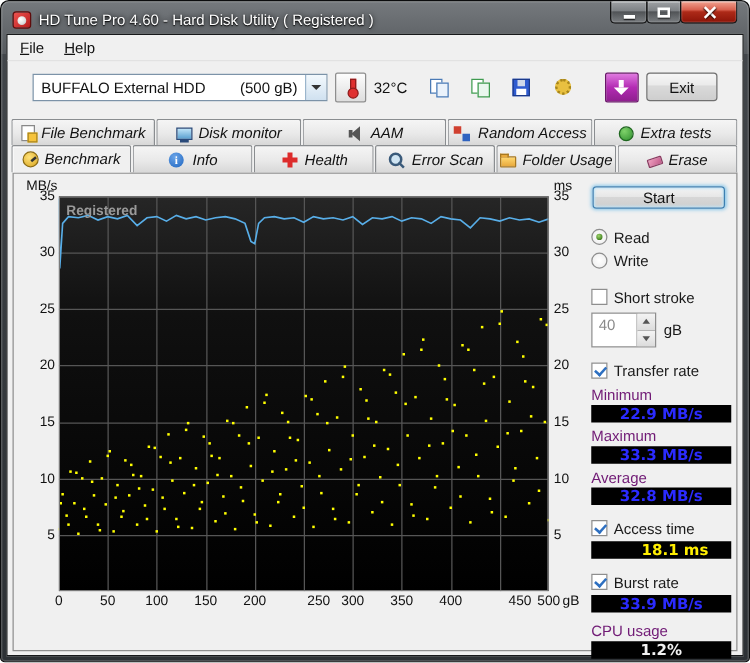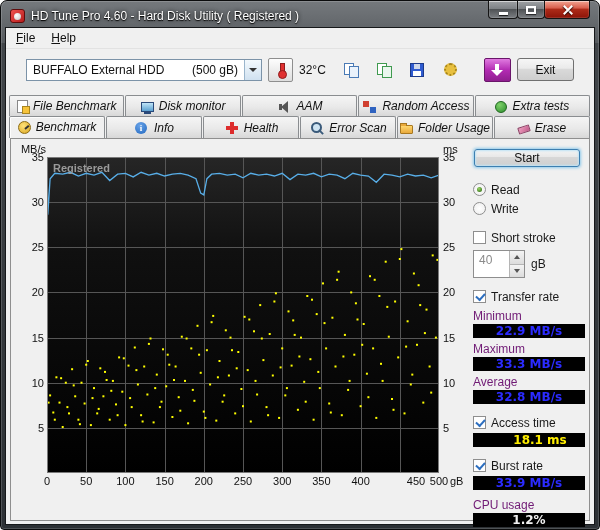--- a/index.html
+++ b/index.html
@@ -509,21 +509,21 @@
             <div class="ytick" style="top: 174.571px;">15</div>
             <div class="ytick" style="top: 219.714px;">10</div>
             <div class="ytick" style="top: 264.857px;">5</div>
           </div>
         <div class="xlabels" id="xLabels">
             <span class="xtick" style="left: 0px;">0</span>
             <span class="xtick" style="left: 39.2px;">50</span>
             <span class="xtick" style="left: 78.4px;">100</span>
             <span class="xtick" style="left: 117.6px;">150</span>
             <span class="xtick" style="left: 156.8px;">200</span>
-            <span class="xtick" style="left: 196px;">250</span>
+            <span class="xtick" style="left: 208px;">250</span>
             <span class="xtick" style="left: 235.2px;">300</span>
             <span class="xtick" style="left: 274.4px;">350</span>
             <span class="xtick" style="left: 313.6px;">400</span>
             <span class="xtick" style="left: 369px;">450</span>
             <span class="xtick" style="left: 392px;">500</span>
             <span class="xunit" style="left: 403px;">gB</span>
           </div>
       </div>
 
       <div class="side-panel">

